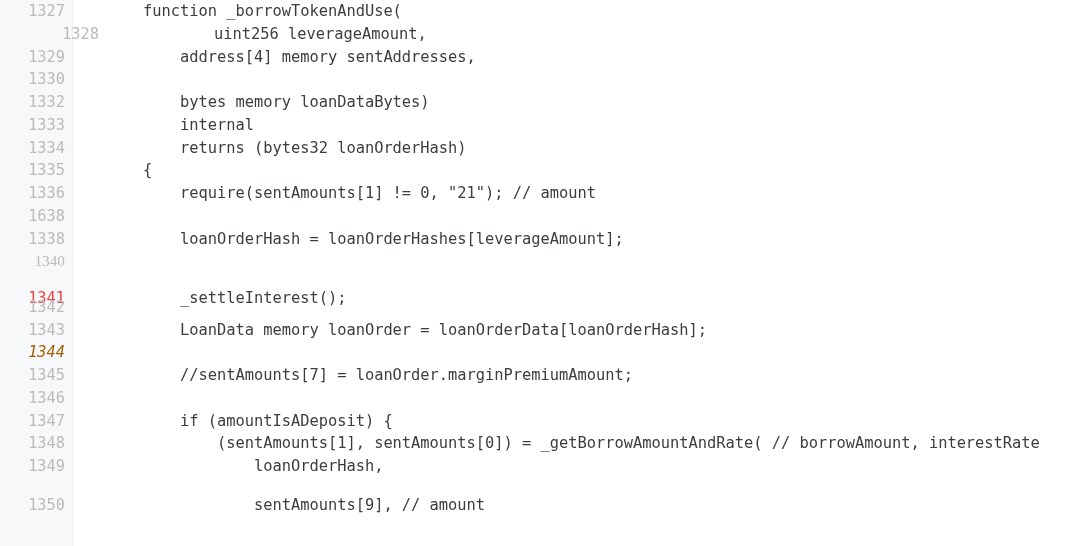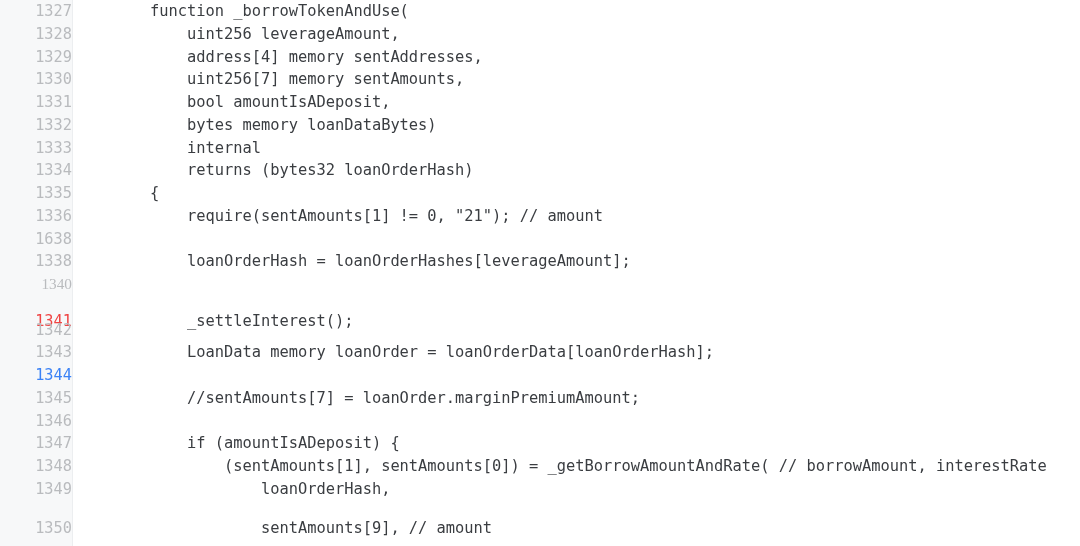--- a/index.html
+++ b/index.html
@@ -26,21 +26,21 @@
     left: 0;
     top: 0;
     width: 73px;
     height: 546px;
     background: #f7f8f9;
     border-right: 1px solid #eceef0;
     box-sizing: border-box;
   }
   #code-lines {
     position: absolute;
-    left: 8px;
+    left: 1px;
     top: 0;
     width: 952px;
     height: 546px;
   }
   .code-line {
     display: flex;
     align-items: baseline;
     height: 22.75px;
     line-height: 22.75px;
     white-space: pre;
@@ -66,36 +66,35 @@
 </style>
 </head>
 <body>
 
 <div id="code-viewer" style="background: rgb(255, 255, 255);">
 
   <div id="gutter-bg" style="background: rgb(247, 248, 249); border-right-color: rgb(236, 238, 240);"></div>
 
   <div id="code-lines">
       <div class="code-line"><span class="line-number" style="color: rgb(185, 187, 190);">1327</span><span class="line-content" style="color: rgb(58, 61, 65);">    function _borrowTokenAndUse(</span></div>
-      <div class="code-line"><span class="line-number" style="color: rgb(185, 187, 190);">1328</span><span class="line-content" style="color: rgb(58, 61, 65); text-align: center;">        uint256 leverageAmount,</span></div>
+      <div class="code-line"><span class="line-number" style="color: rgb(185, 187, 190); padding-left: 34px;">1328</span><span class="line-content" style="color: rgb(58, 61, 65); text-align: center;">        uint256 leverageAmount,</span></div>
       <div class="code-line"><span class="line-number" style="color: rgb(185, 187, 190);">1329</span><span class="line-content" style="color: rgb(58, 61, 65);">        address[4] memory sentAddresses,</span></div>
-      <div class="code-line"><span class="line-number" style="color: rgb(185, 187, 190);">1330</span><span class="line-content" style="color: rgb(58, 61, 65);">        uint256[7] memory sentAmounts,</span></div>
-      <div class="code-line"><span class="line-number" style="color: rgb(185, 187, 190);">1331</span><span class="line-content" style="color: rgb(58, 61, 65);">        bool amountIsADeposit,</span></div>
+      <div class="code-line"><span class="line-number" style="color: rgb(185, 187, 190);">1330</span></div>
       <div class="code-line"><span class="line-number" style="color: rgb(185, 187, 190);">1332</span><span class="line-content" style="color: rgb(58, 61, 65);">        bytes memory loanDataBytes)</span></div>
       <div class="code-line"><span class="line-number" style="color: rgb(185, 187, 190);">1333</span><span class="line-content" style="color: rgb(58, 61, 65);">        internal</span></div>
       <div class="code-line"><span class="line-number" style="color: rgb(185, 187, 190);">1334</span><span class="line-content" style="color: rgb(58, 61, 65);">        returns (bytes32 loanOrderHash)</span></div>
       <div class="code-line"><span class="line-number" style="color: rgb(185, 187, 190);">1335</span><span class="line-content" style="color: rgb(58, 61, 65);">    {</span></div>
       <div class="code-line"><span class="line-number" style="color: rgb(185, 187, 190);">1336</span><span class="line-content" style="color: rgb(58, 61, 65);">        require(sentAmounts[1] != 0, "21"); // amount</span></div>
       <div class="code-line"><span class="line-number" style="color: rgb(185, 187, 190);">1638</span><span class="line-content" style="color: rgb(58, 61, 65);"></span></div>
       <div class="code-line"><span class="line-number" style="color: rgb(185, 187, 190);">1338</span><span class="line-content" style="color: rgb(58, 61, 65);">        loanOrderHash = loanOrderHashes[leverageAmount];</span></div>
       <div class="code-line"><span class="line-number" style="color: rgb(185, 187, 190); font-family: Liberation Serif, serif;">1340</span><span class="line-content" style="color: rgb(58, 61, 65);"></span></div>
       <div class="code-line"><span class="line-number" style="color: #ef4444; margin-top: 14px;">1341</span><span class="line-content" style="color: rgb(58, 61, 65);">        _settleInterest();</span></div>
       <div class="code-line"><span class="line-number" style="color: rgb(185, 187, 190);">1342</span><span class="line-content" style="color: rgb(58, 61, 65);"></span></div>
       <div class="code-line"><span class="line-number" style="color: rgb(185, 187, 190);">1343</span><span class="line-content" style="color: rgb(58, 61, 65);">        LoanData memory loanOrder = loanOrderData[loanOrderHash];</span></div>
-      <div class="code-line"><span class="line-number" style="color: #3b82f6;">1344</span></div>
+      <div class="code-line"><span class="line-number" style="color: #a16207; font-style: italic;">1344</span></div>
       <div class="code-line"><span class="line-number" style="color: rgb(185, 187, 190);">1345</span><span class="line-content" style="color: rgb(58, 61, 65);">        //sentAmounts[7] = loanOrder.marginPremiumAmount;</span></div>
       <div class="code-line"><span class="line-number" style="color: rgb(185, 187, 190);">1346</span><span class="line-content" style="color: rgb(58, 61, 65);"></span></div>
       <div class="code-line"><span class="line-number" style="color: rgb(185, 187, 190);">1347</span><span class="line-content" style="color: rgb(58, 61, 65);">        if (amountIsADeposit) {</span></div>
       <div class="code-line"><span class="line-number" style="color: rgb(185, 187, 190);">1348</span><span class="line-content" style="color: rgb(58, 61, 65);">            (sentAmounts[1], sentAmounts[0]) = _getBorrowAmountAndRate( // borrowAmount, interestRate</span></div>
       <div class="code-line"><span class="line-number" style="color: rgb(185, 187, 190);">1349</span><span class="line-content" style="color: rgb(58, 61, 65);">                loanOrderHash,</span></div>
       <div class="code-line"><span class="line-number" style="color: rgb(185, 187, 190); margin-top: 16px;">1350</span><span class="line-content" style="color: rgb(58, 61, 65);">                sentAmounts[9], // amount</span></div>
     </div>
 
 </div>
 

